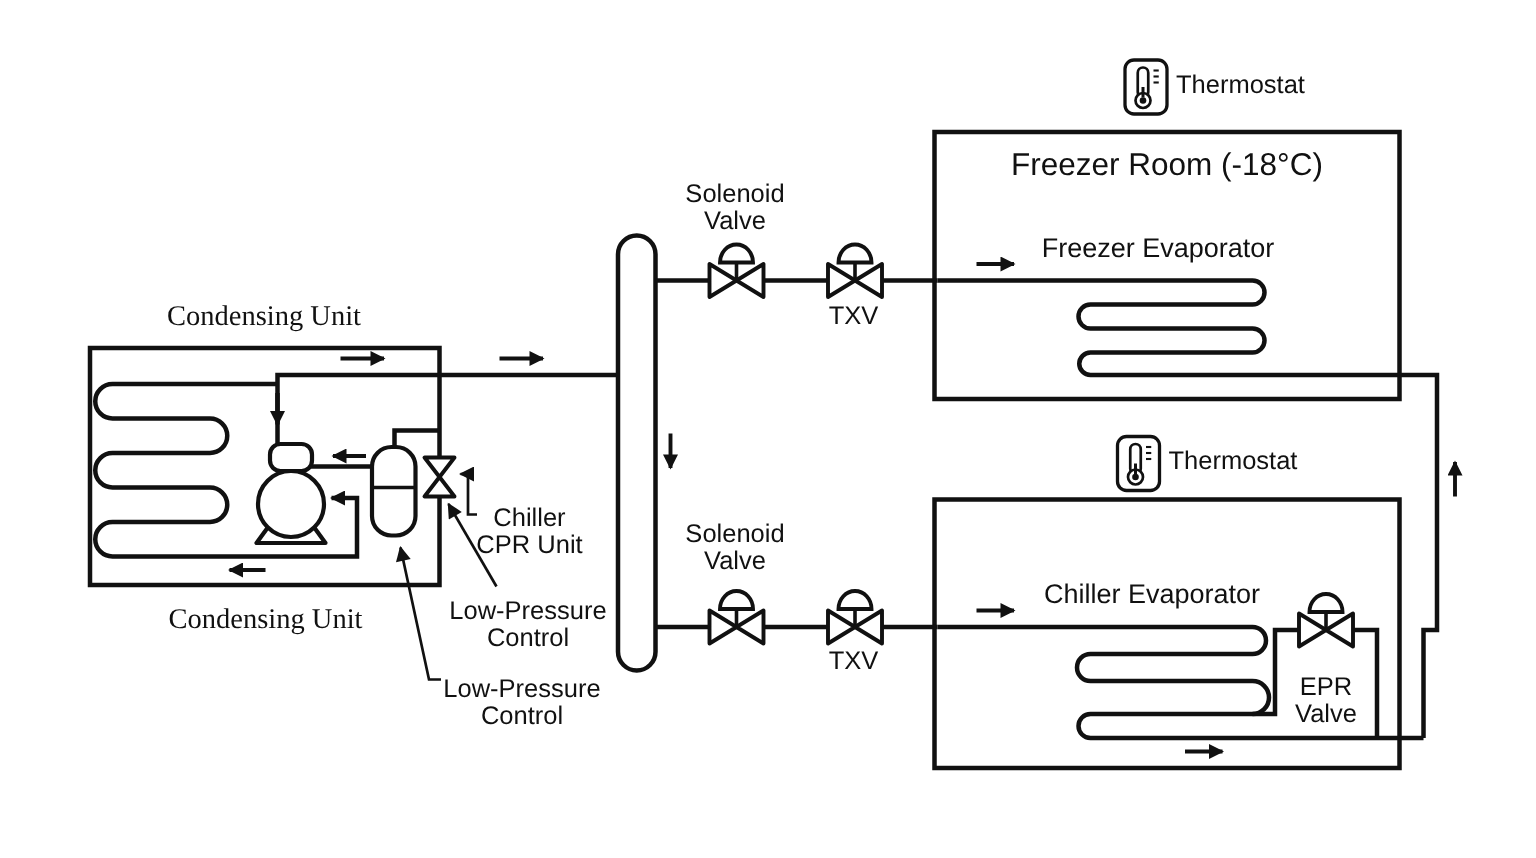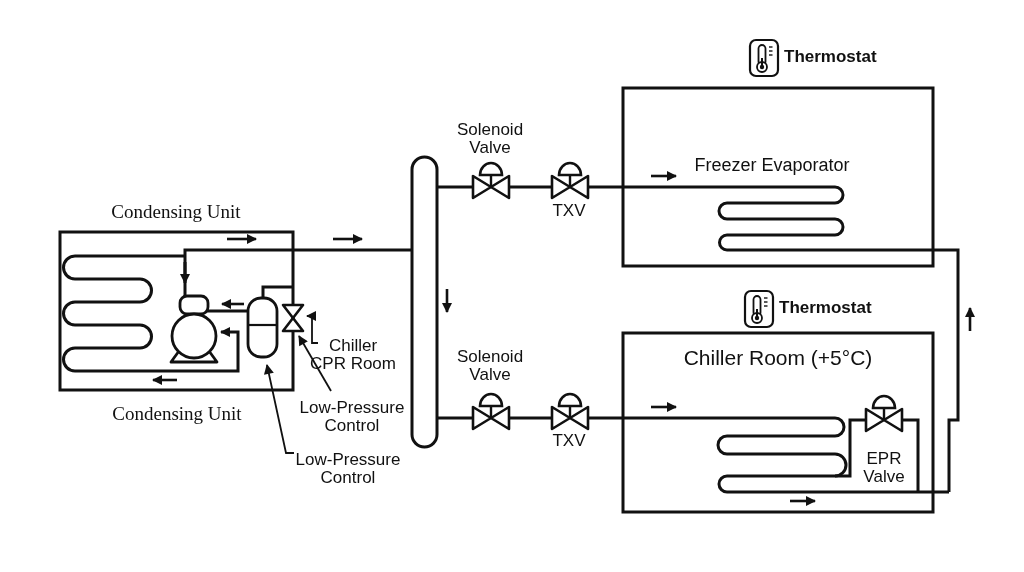--- a/index.html
+++ b/index.html
@@ -13,21 +13,21 @@
   }
   #piping{position:absolute;left:0;top:0;}
   .lbl{
     position:absolute;
     transform:translate(-50%,-50%);
     text-align:center;
     white-space:nowrap;
     color:#111;
     line-height:1.08;
   }
-  .lbl.left{transform:translate(0,-50%);text-align:left;font-weight:bold;}
+  .lbl.left{transform:translate(0,-50%);text-align:left;}
   .fs21{font-size:21px;}
   .fs19{font-size:19px;font-family:Liberation Serif, serif;}
   .fs18{font-size:18px;}
   .fs17{font-size:17px;}
 </style>
 </head>
 <body>
 
 <div id="canvas">
 
@@ -155,21 +155,21 @@
       <line x1="764" y1="302" x2="767.5" y2="302" stroke="#111" stroke-width="1.4"></line>
       <line x1="764" y1="306" x2="767.5" y2="306" stroke="#111" stroke-width="1.4"></line>
     </g>
   </svg>
 
   <div class="lbl fs19" style="left:176px;top:212px;">Condensing Unit</div>
   <div class="lbl fs19" style="left:177px;top:414px;">Condensing Unit</div>
 
   <div class="lbl fs17" style="left:353px;top:355px;">
     <div>Chiller</div>
-    <div>CPR Room</div>
+    <div>CPR Unit</div>
   </div>
   <div class="lbl fs17" style="left:352px;top:417px;">
     <div>Low-Pressure</div>
     <div>Control</div>
   </div>
   <div class="lbl fs17" style="left:348px;top:469px;">
     <div>Low-Pressure</div>
     <div>Control</div>
   </div>
 
@@ -178,24 +178,25 @@
     <div>Valve</div>
   </div>
   <div class="lbl fs17" style="left:569px;top:211px;">TXV</div>
 
   <div class="lbl fs17" style="left:490px;top:366px;">
     <div>Solenoid</div>
     <div>Valve</div>
   </div>
   <div class="lbl fs17" style="left:569px;top:441px;">TXV</div>
 
+  <div class="lbl fs21" style="left:778px;top:111px;">Freezer Room (-18°C)</div>
   <div class="lbl fs18" style="left:772px;top:166px;">Freezer Evaporator</div>
   <div class="lbl left fs17" style="left:784px;top:57px;">Thermostat</div>
 
-  <div class="lbl fs21" style="left:778px;top:358px;">Chiller Room (+5°C)</div>
+  <div class="lbl fs18" style="left:768px;top:397px;">Chiller Evaporator</div>
   <div class="lbl left fs17" style="left:779px;top:308px;">Thermostat</div>
 
   <div class="lbl fs17" style="left:884px;top:468px;">
     <div>EPR</div>
     <div>Valve</div>
   </div>
 
 </div>
 
 </body></html>

